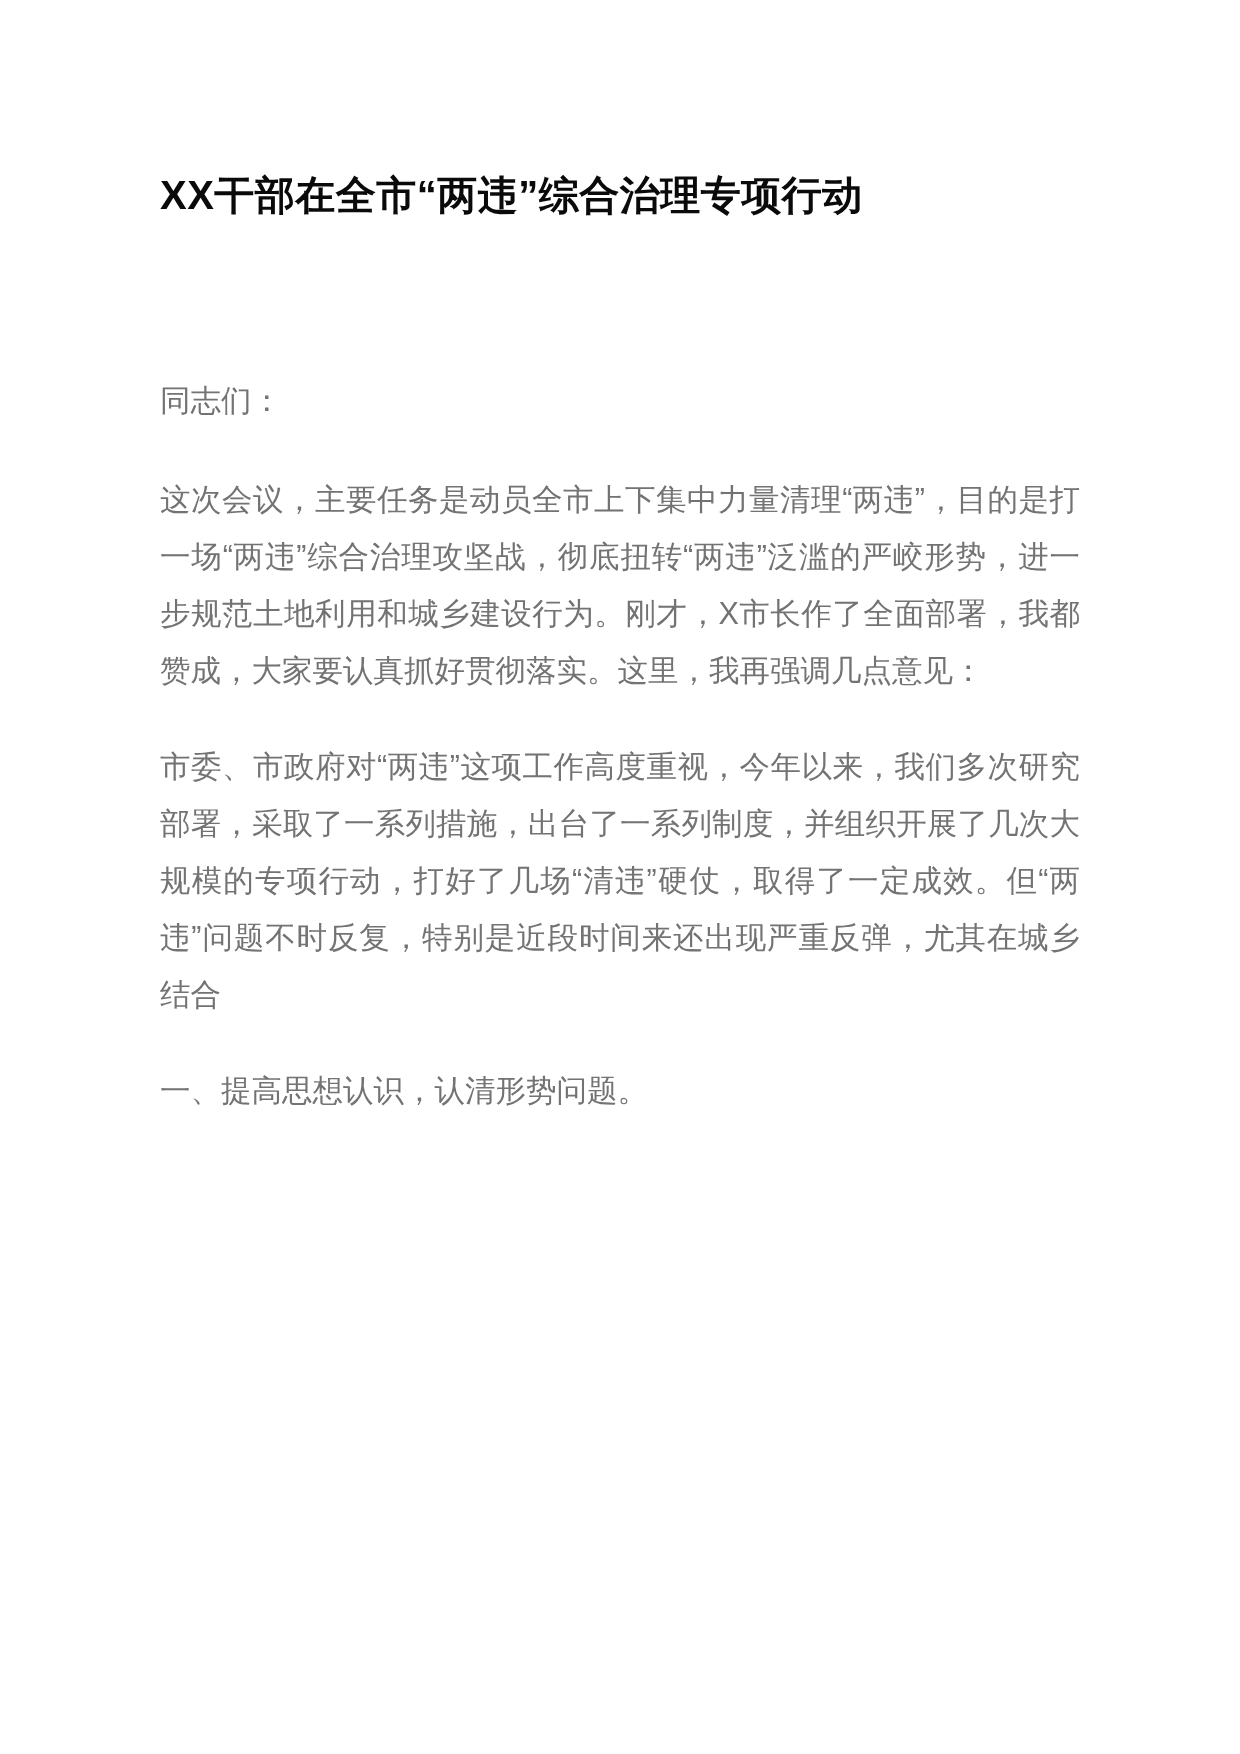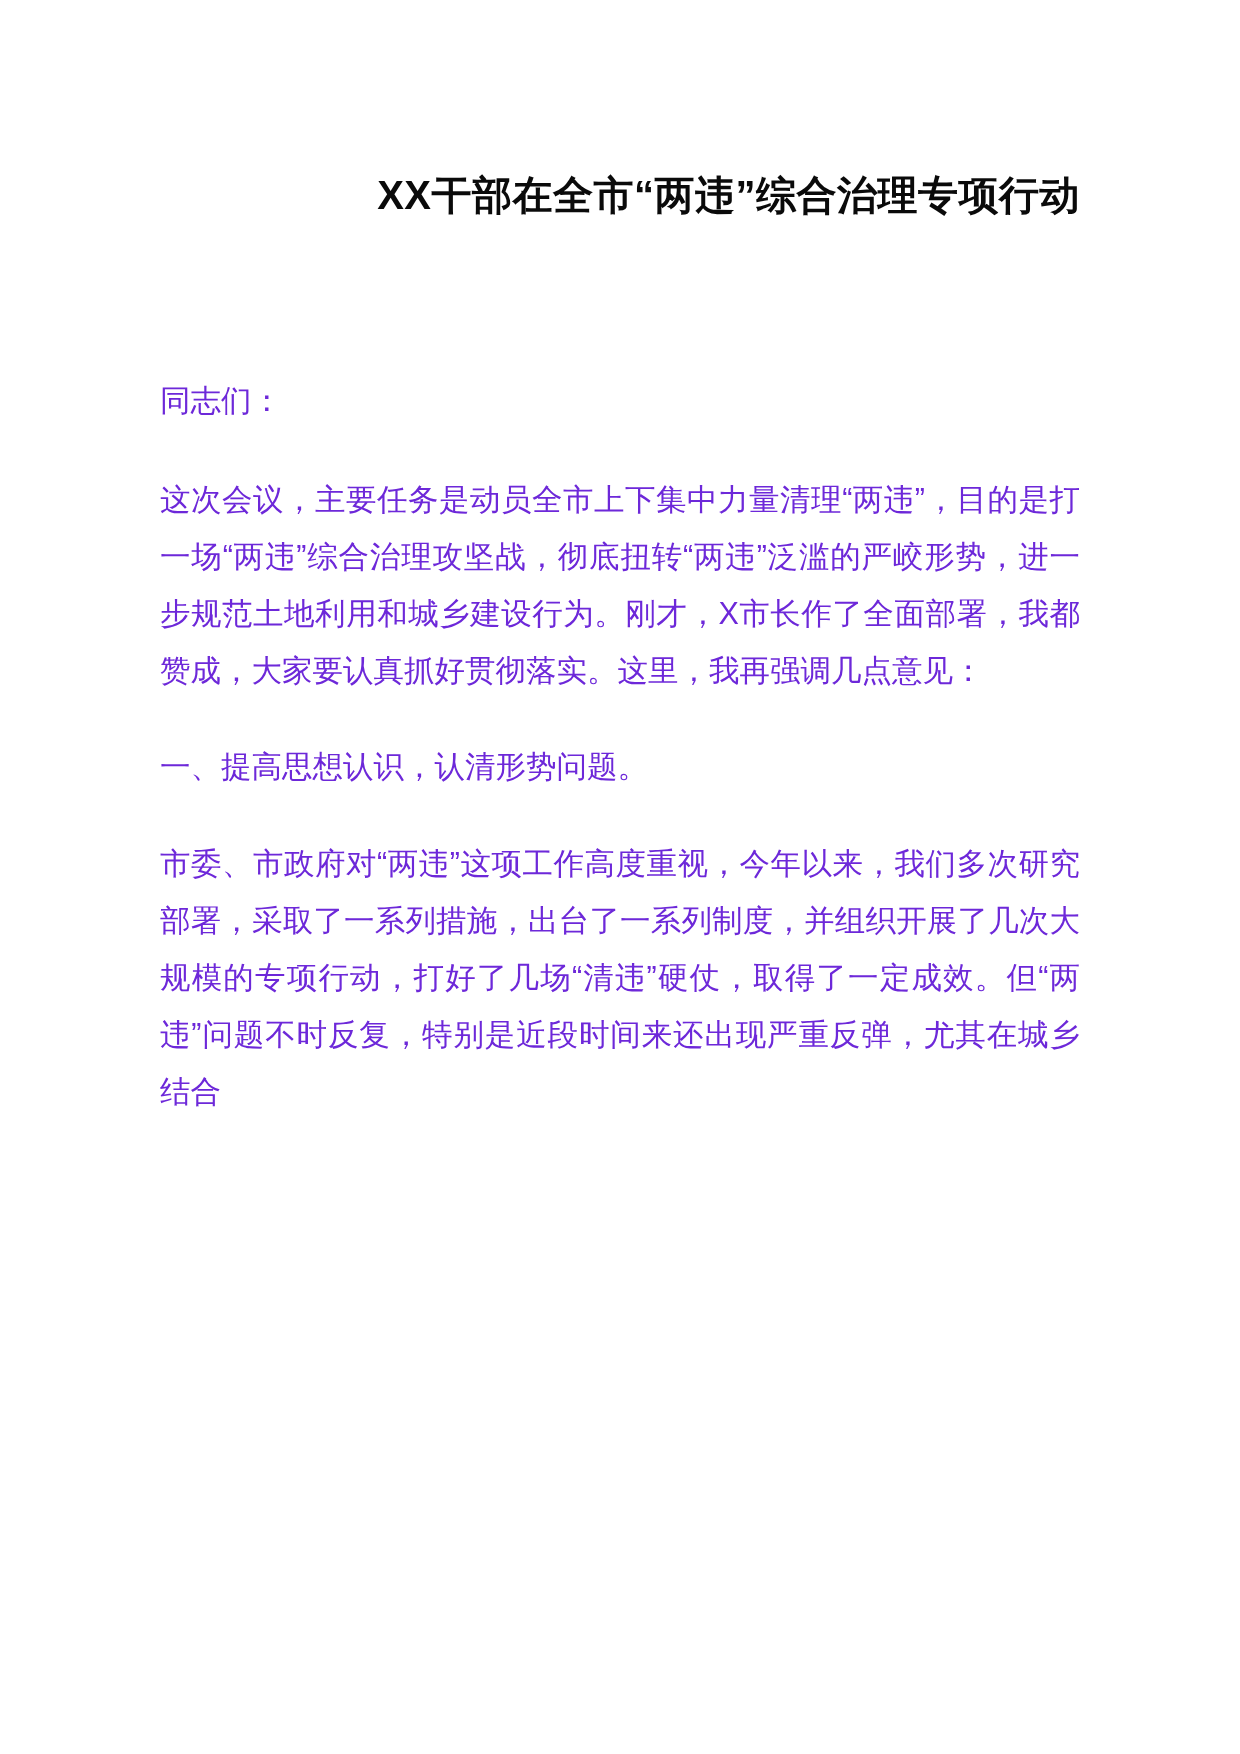--- a/index.html
+++ b/index.html
@@ -19,40 +19,40 @@
     width: 1240px;
     height: 1754px;
     background: #ffffff;
     box-sizing: border-box;
     padding: 0 160px;
   }
   .title-block {
     padding-top: 168px;
   }
   .doc-title-line {
-    text-align: right;
+    text-align: left;
     font-weight: bold;
     font-size: 40px;
     line-height: 1.35;
     letter-spacing: 0.5px;
     color: #0a0a0a;
     white-space: nowrap;
   }
   .doc-title-line.line1 {
     margin-bottom: 72px;
   }
   .body-block {
     margin-top: 150px;
   }
   .para {
     font-size: 30.5px;
     line-height: 57px;
     text-align: justify;
     text-justify: inter-character;
-    color: #6d28d9;
+    color: #737373;
     margin: 0 0 39px 0;
     letter-spacing: 0px;
   }
   .para.salutation {
     margin-bottom: 42px;
   }
   .para.heading {
     margin-bottom: 40px;
   }
   .para:last-child {
@@ -66,18 +66,18 @@
 
   <div class="title-block">
     <div class="doc-title-line line1">XX干部在全市“两违”综合治理专项行动</div>
   </div>
 
   <div class="body-block">
     <p class="para salutation">同志们：</p>
 
     <p class="para">这次会议，主要任务是动员全市上下集中力量清理“两违”，目的是打一场“两违”综合治理攻坚战，彻底扭转“两违”泛滥的严峧形势，进一步规范土地利用和城乡建设行为。刚才，X市长作了全面部署，我都赞成，大家要认真抓好贯彻落实。这里，我再强调几点意见：</p>
 
+    <p class="para">市委、市政府对“两违”这项工作高度重视，今年以来，我们多次研究部署，采取了一系列措施，出台了一系列制度，并组织开展了几次大规模的专项行动，打好了几场“清违”硬仗，取得了一定成效。但“两违”问题不时反复，特别是近段时间来还出现严重反弹，尤其在城乡结合</p>
+
     <p class="para heading">一、提高思想认识，认清形势问题。</p>
-
-    <p class="para">市委、市政府对“两违”这项工作高度重视，今年以来，我们多次研究部署，采取了一系列措施，出台了一系列制度，并组织开展了几次大规模的专项行动，打好了几场“清违”硬仗，取得了一定成效。但“两违”问题不时反复，特别是近段时间来还出现严重反弹，尤其在城乡结合</p>
   </div>
 
 </div>
 
 </body></html>

